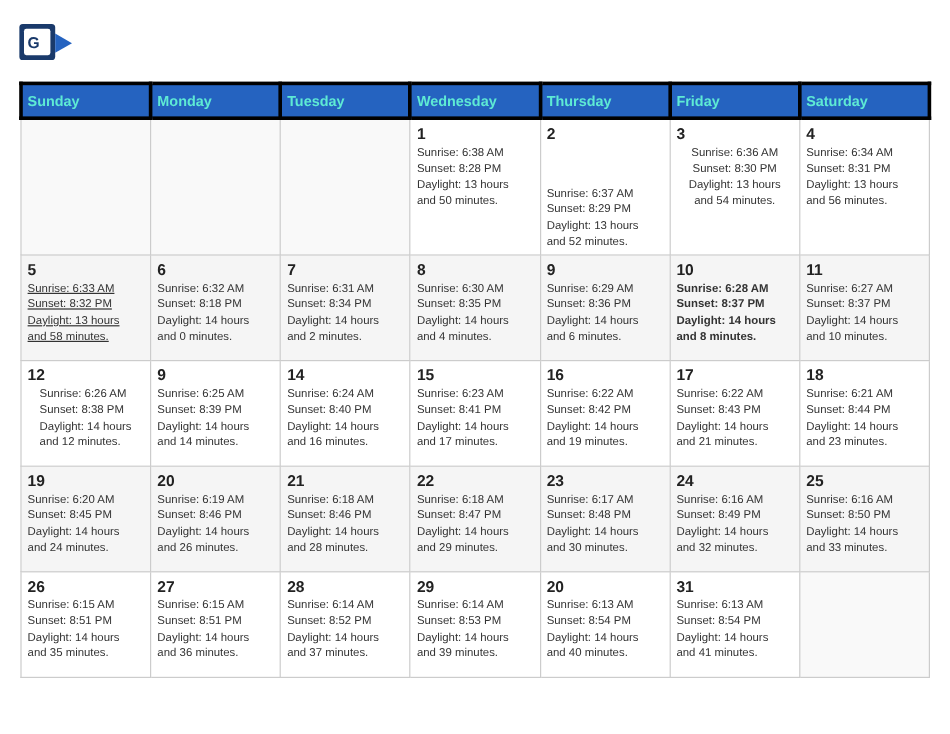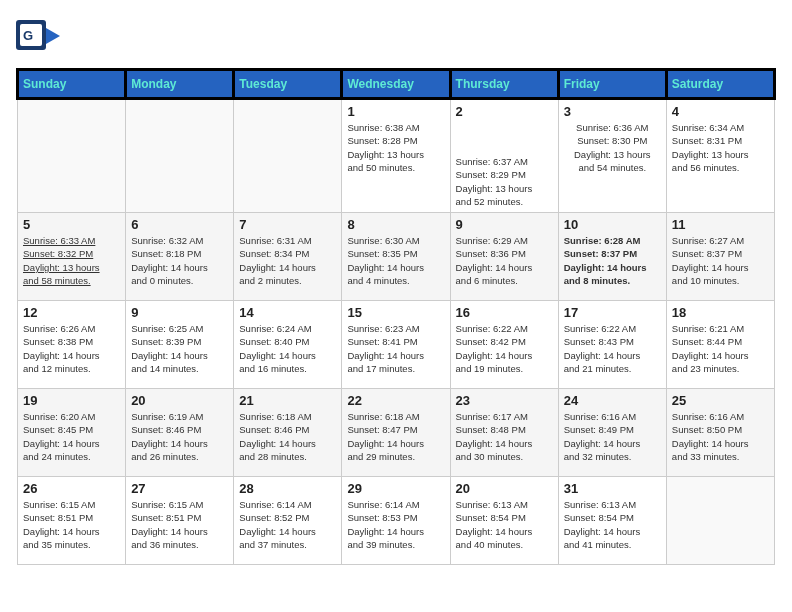--- a/index.html
+++ b/index.html
@@ -205,21 +205,21 @@
           <span class="day-number">11</span>
           <div class="cell-info" style="white-space: pre-line;">Sunrise: 6:27 AM
 Sunset: 8:37 PM
 Daylight: 14 hours
 and 10 minutes.</div>
         </td>
       </tr>
       <tr>
         <td>
           <span class="day-number">12</span>
-          <div class="cell-info" style="white-space: pre-line;">Sunrise: 6:26 AM
+          <div class="cell-info" style="white-space: pre-line; margin-left: 10px;">Sunrise: 6:26 AM
 Sunset: 8:38 PM
 Daylight: 14 hours
 and 12 minutes.</div>
         </td>
         <td>
           <span class="day-number">9</span>
           <div class="cell-info" style="white-space: pre-line;">Sunrise: 6:25 AM
 Sunset: 8:39 PM
 Daylight: 14 hours
 and 14 minutes.</div>

